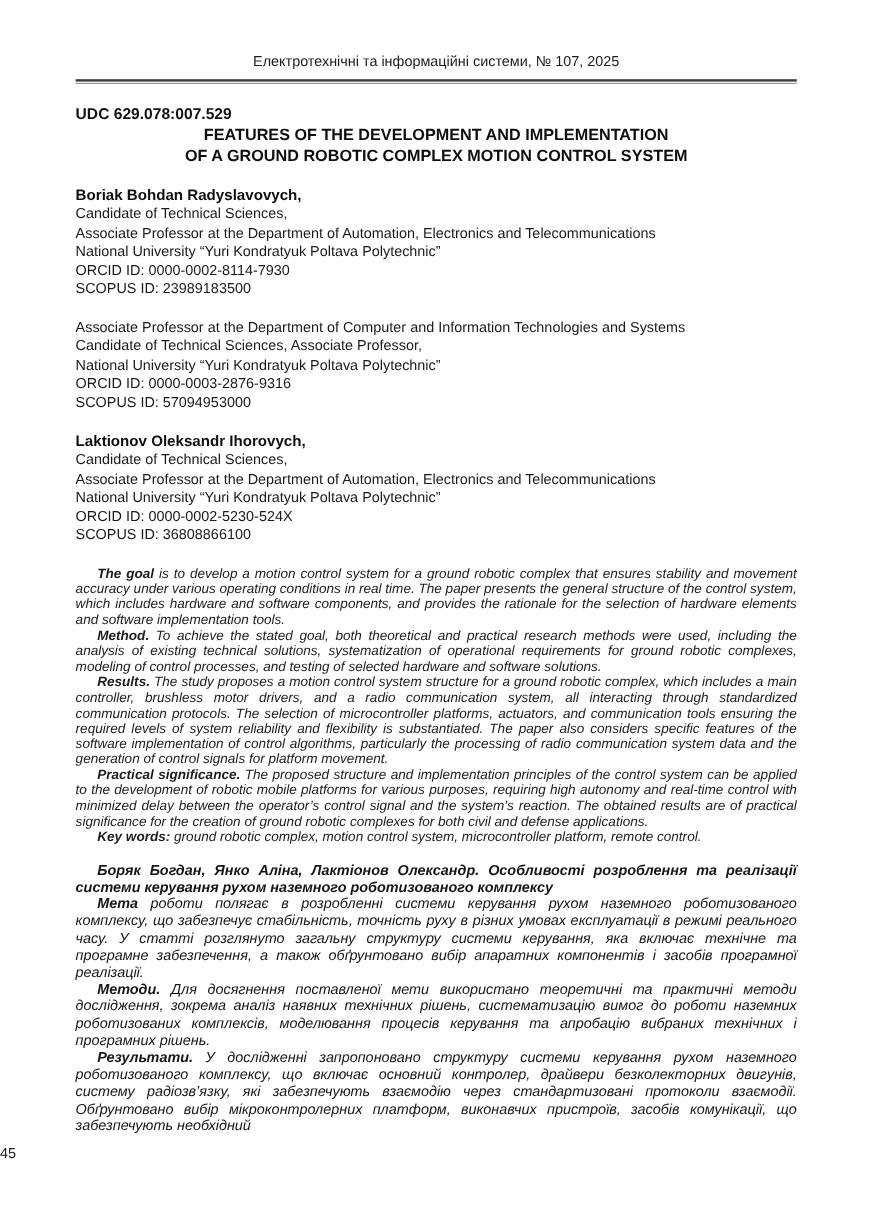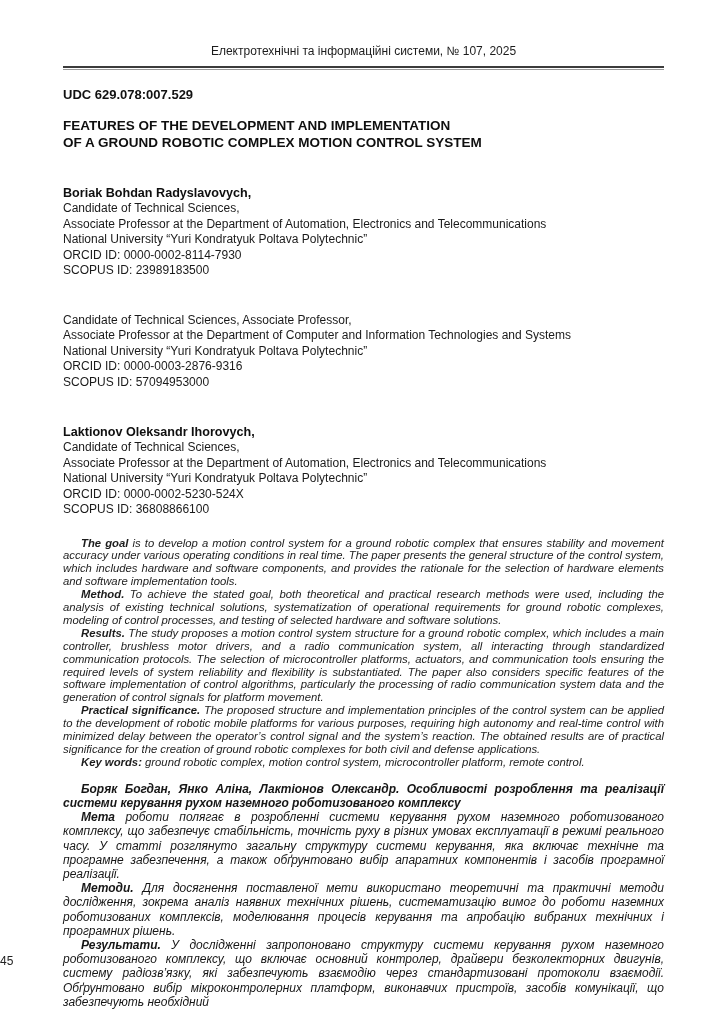--- a/index.html
+++ b/index.html
@@ -25,27 +25,27 @@
     border-bottom: 1px solid #9a9a9a;
     margin-bottom: 16px;
   }
   .udc-line, .doi-line {
     font-weight: bold;
     font-size: 13px;
     line-height: 18px;
     color: #111;
   }
   .paper-title {
-    margin-top: 13px;
+    text-align: center;
     font-weight: bold;
     font-size: 13.5px;
     line-height: 17px;
     color: #0f0f0f;
   }
-  .author-block { margin-top: 34px; }
+  .author-block { margin-top: 17px; }
   .author-name {
     font-weight: bold;
     font-size: 12.6px;
     line-height: 16px;
     color: #0f0f0f;
   }
   .author-line {
     font-size: 12px;
     line-height: 15.5px;
     color: #1a1a1a;
@@ -102,22 +102,22 @@
   <div class="author-block">
     <div class="author-name">Boriak Bohdan Radyslavovych,</div>
     <div class="author-line">Candidate of Technical Sciences,</div>
     <div class="author-line">Associate Professor at the Department of Automation, Electronics and Telecommunications</div>
     <div class="author-line">National University “Yuri Kondratyuk Poltava Polytechnic”</div>
     <div class="author-line">ORCID ID: 0000-0002-8114-7930</div>
     <div class="author-line">SCOPUS ID: 23989183500</div>
   </div>
 
   <div class="author-block">
+    <div class="author-line">Associate Professor at the Department of Computer and Information Technologies and Systems</div>
     <div class="author-line">Candidate of Technical Sciences, Associate Professor,</div>
-    <div class="author-line">Associate Professor at the Department of Computer and Information Technologies and Systems</div>
     <div class="author-line">National University “Yuri Kondratyuk Poltava Polytechnic”</div>
     <div class="author-line">ORCID ID: 0000-0003-2876-9316</div>
     <div class="author-line">SCOPUS ID: 57094953000</div>
   </div>
 
   <div class="author-block">
     <div class="author-name">Laktionov Oleksandr Ihorovych,</div>
     <div class="author-line">Candidate of Technical Sciences,</div>
     <div class="author-line">Associate Professor at the Department of Automation, Electronics and Telecommunications</div>
     <div class="author-line">National University “Yuri Kondratyuk Poltava Polytechnic”</div>

